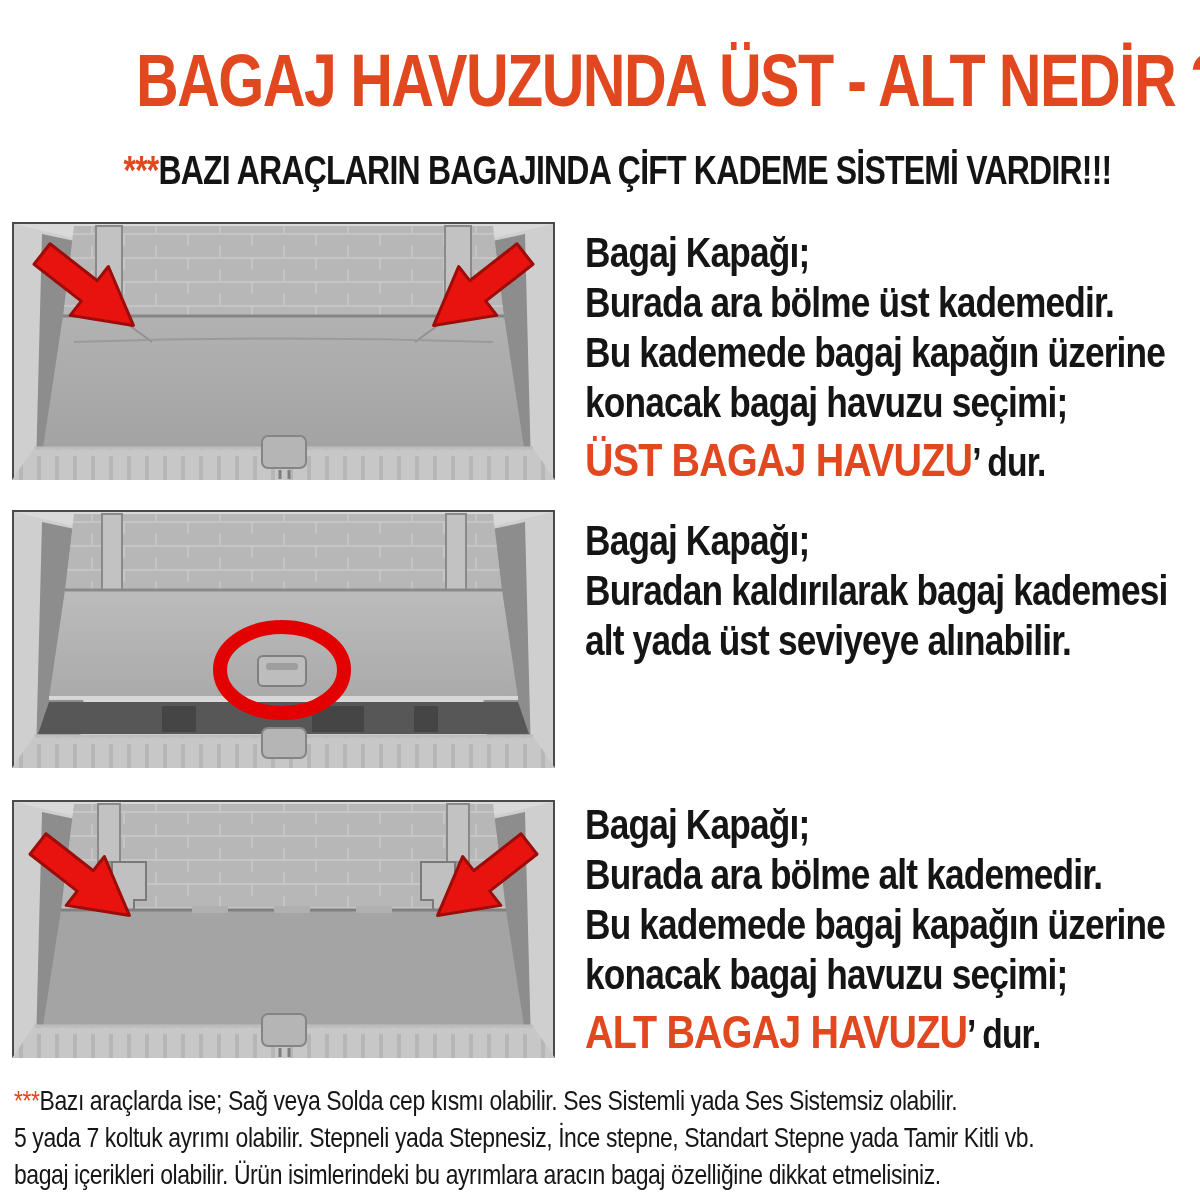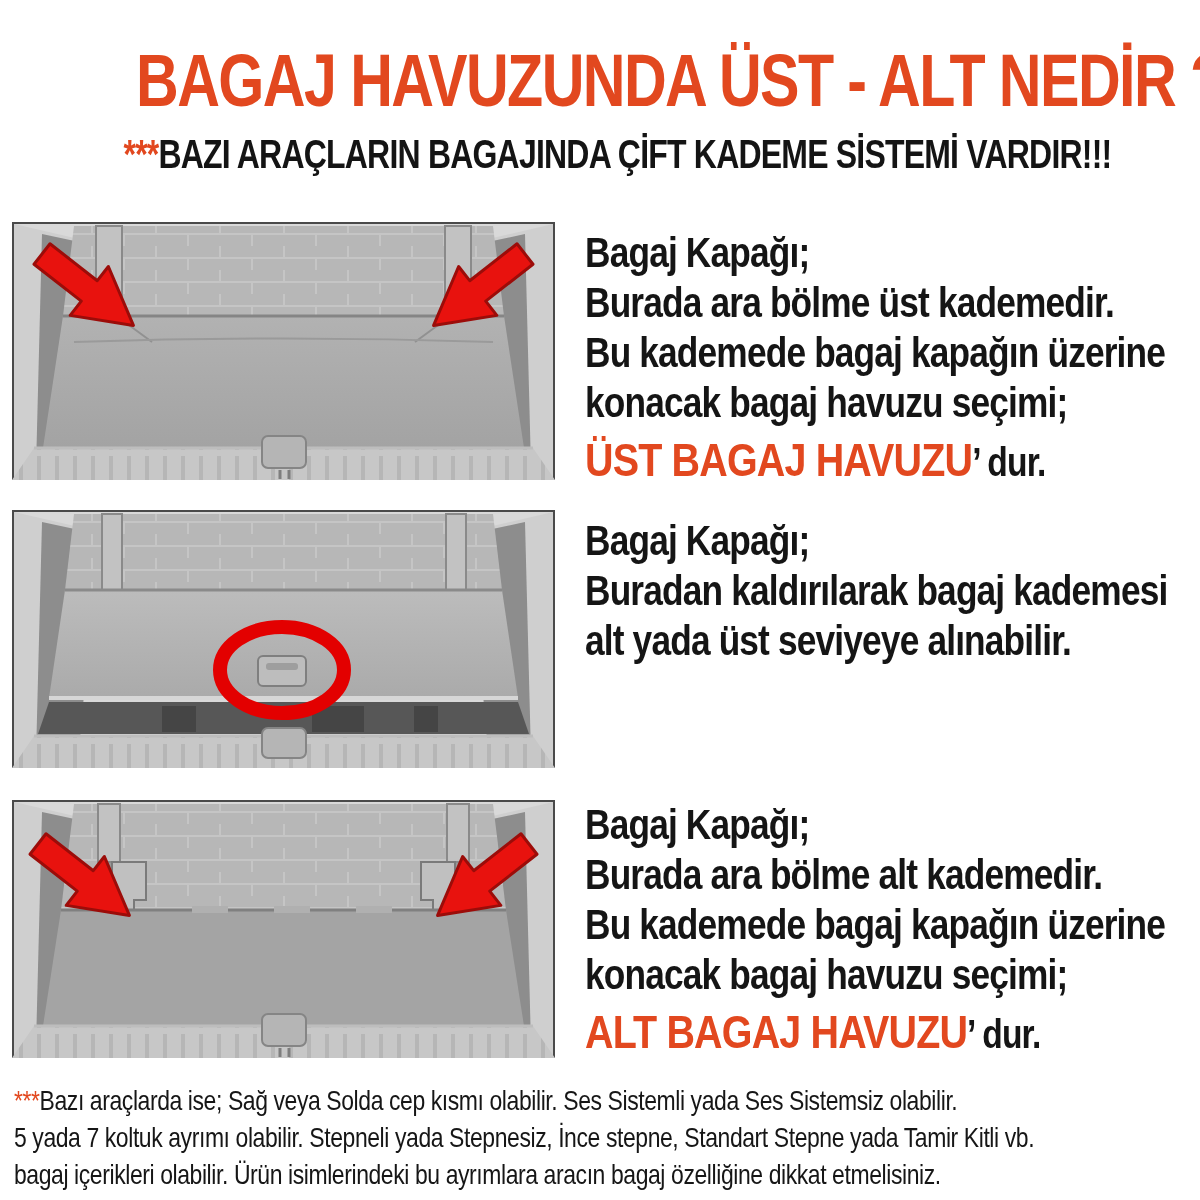--- a/index.html
+++ b/index.html
@@ -5,21 +5,21 @@
   html,body{margin:0;padding:0;background:#fff;}
   #canvas{position:relative;width:1200px;height:1200px;background:#fff;overflow:hidden;
           font-family:"Liberation Sans",sans-serif;color:#151515;}
   .center-row{position:absolute;left:0;width:1200px;text-align:center;white-space:nowrap;}
   .squeeze{display:inline-block;transform:scaleX(0.80);transform-origin:50% 0;white-space:nowrap;}
   .squeezeL{display:inline-block;transform:scaleX(0.84);transform-origin:0 0;white-space:nowrap;}
 
   .title-row{top:38px;}
   .title-text{font-size:74px;font-weight:bold;letter-spacing:-2px;color:#e2481f;}
 
-  .subtitle-row{top:132px;text-decoration:underline;}
+  .subtitle-row{top:148px;text-decoration:underline;}
   .subtitle-text{font-size:40px;font-weight:bold;letter-spacing:-1px;color:#141414;}
   .stars{color:#e2481f;}
 
   .photo{position:absolute;left:12px;}
   .photo svg{display:block;}
 
   .sec-text{position:absolute;left:585px;font-weight:bold;letter-spacing:-1px;}
   .sec-line{font-size:42px;line-height:50px;white-space:nowrap;}
   .hl-line{white-space:nowrap;margin-top:4px;}
   .hl{font-size:47px;font-weight:bold;color:#e2481f;letter-spacing:-1px;}

